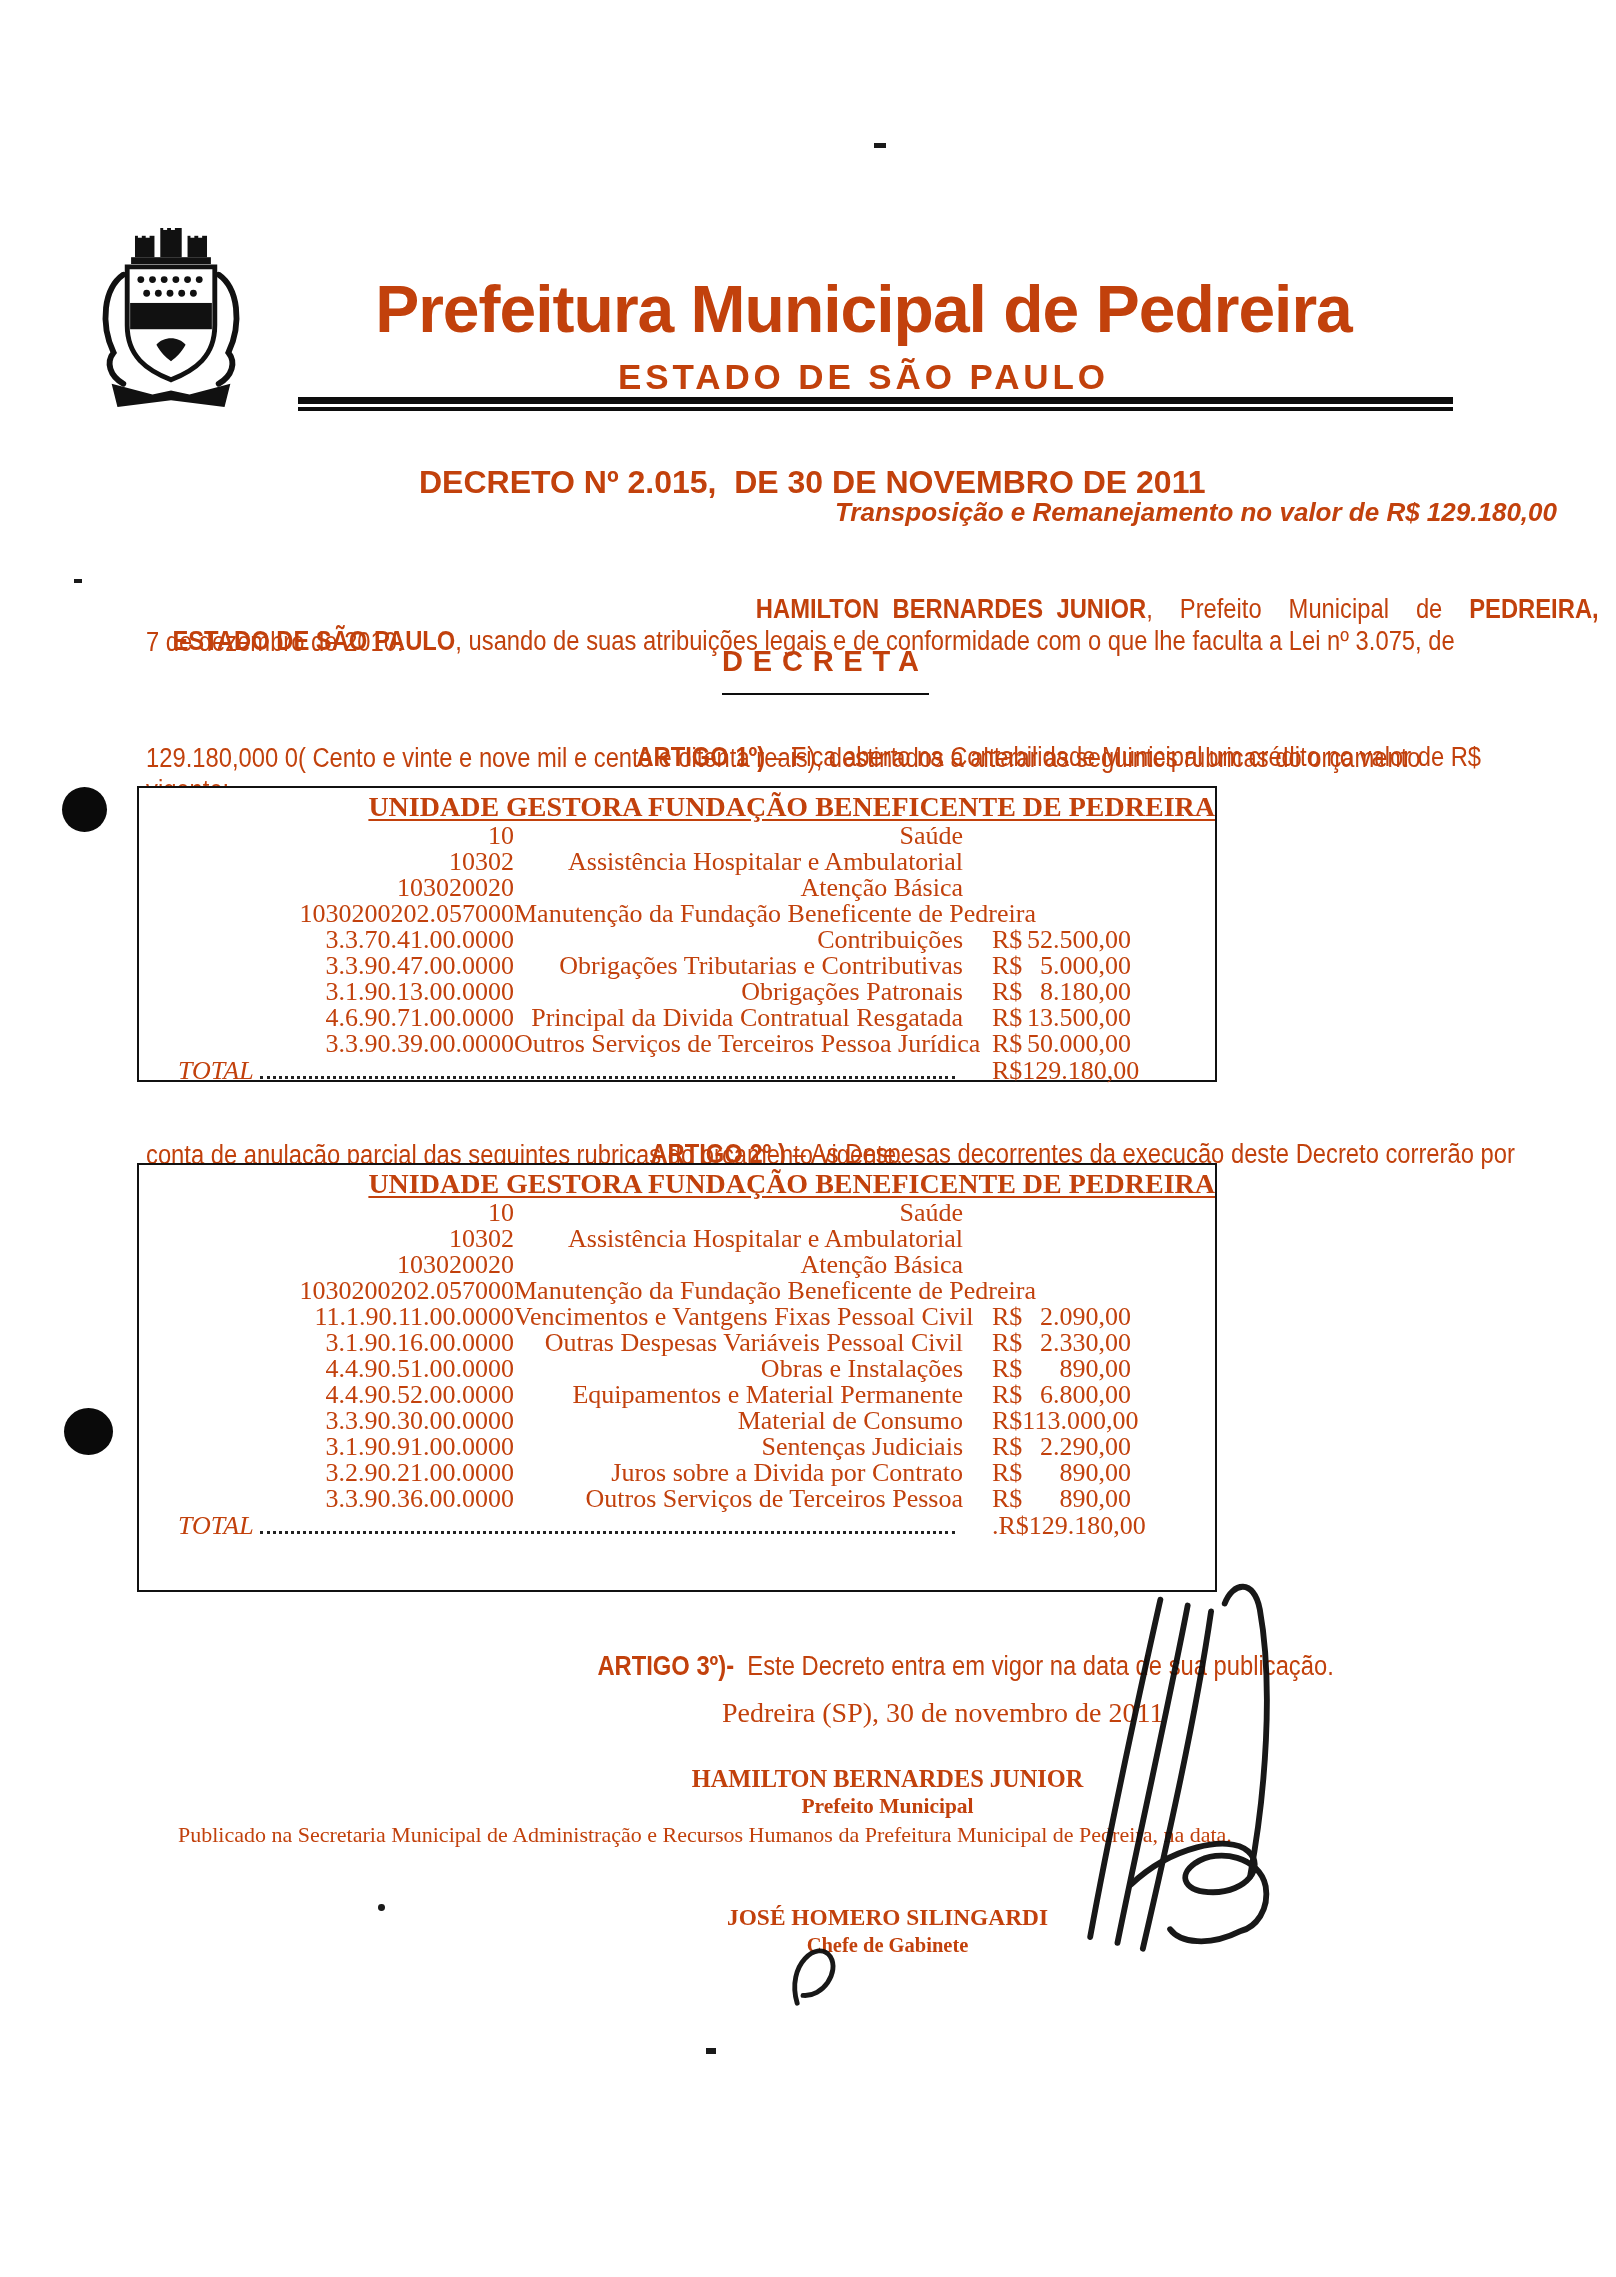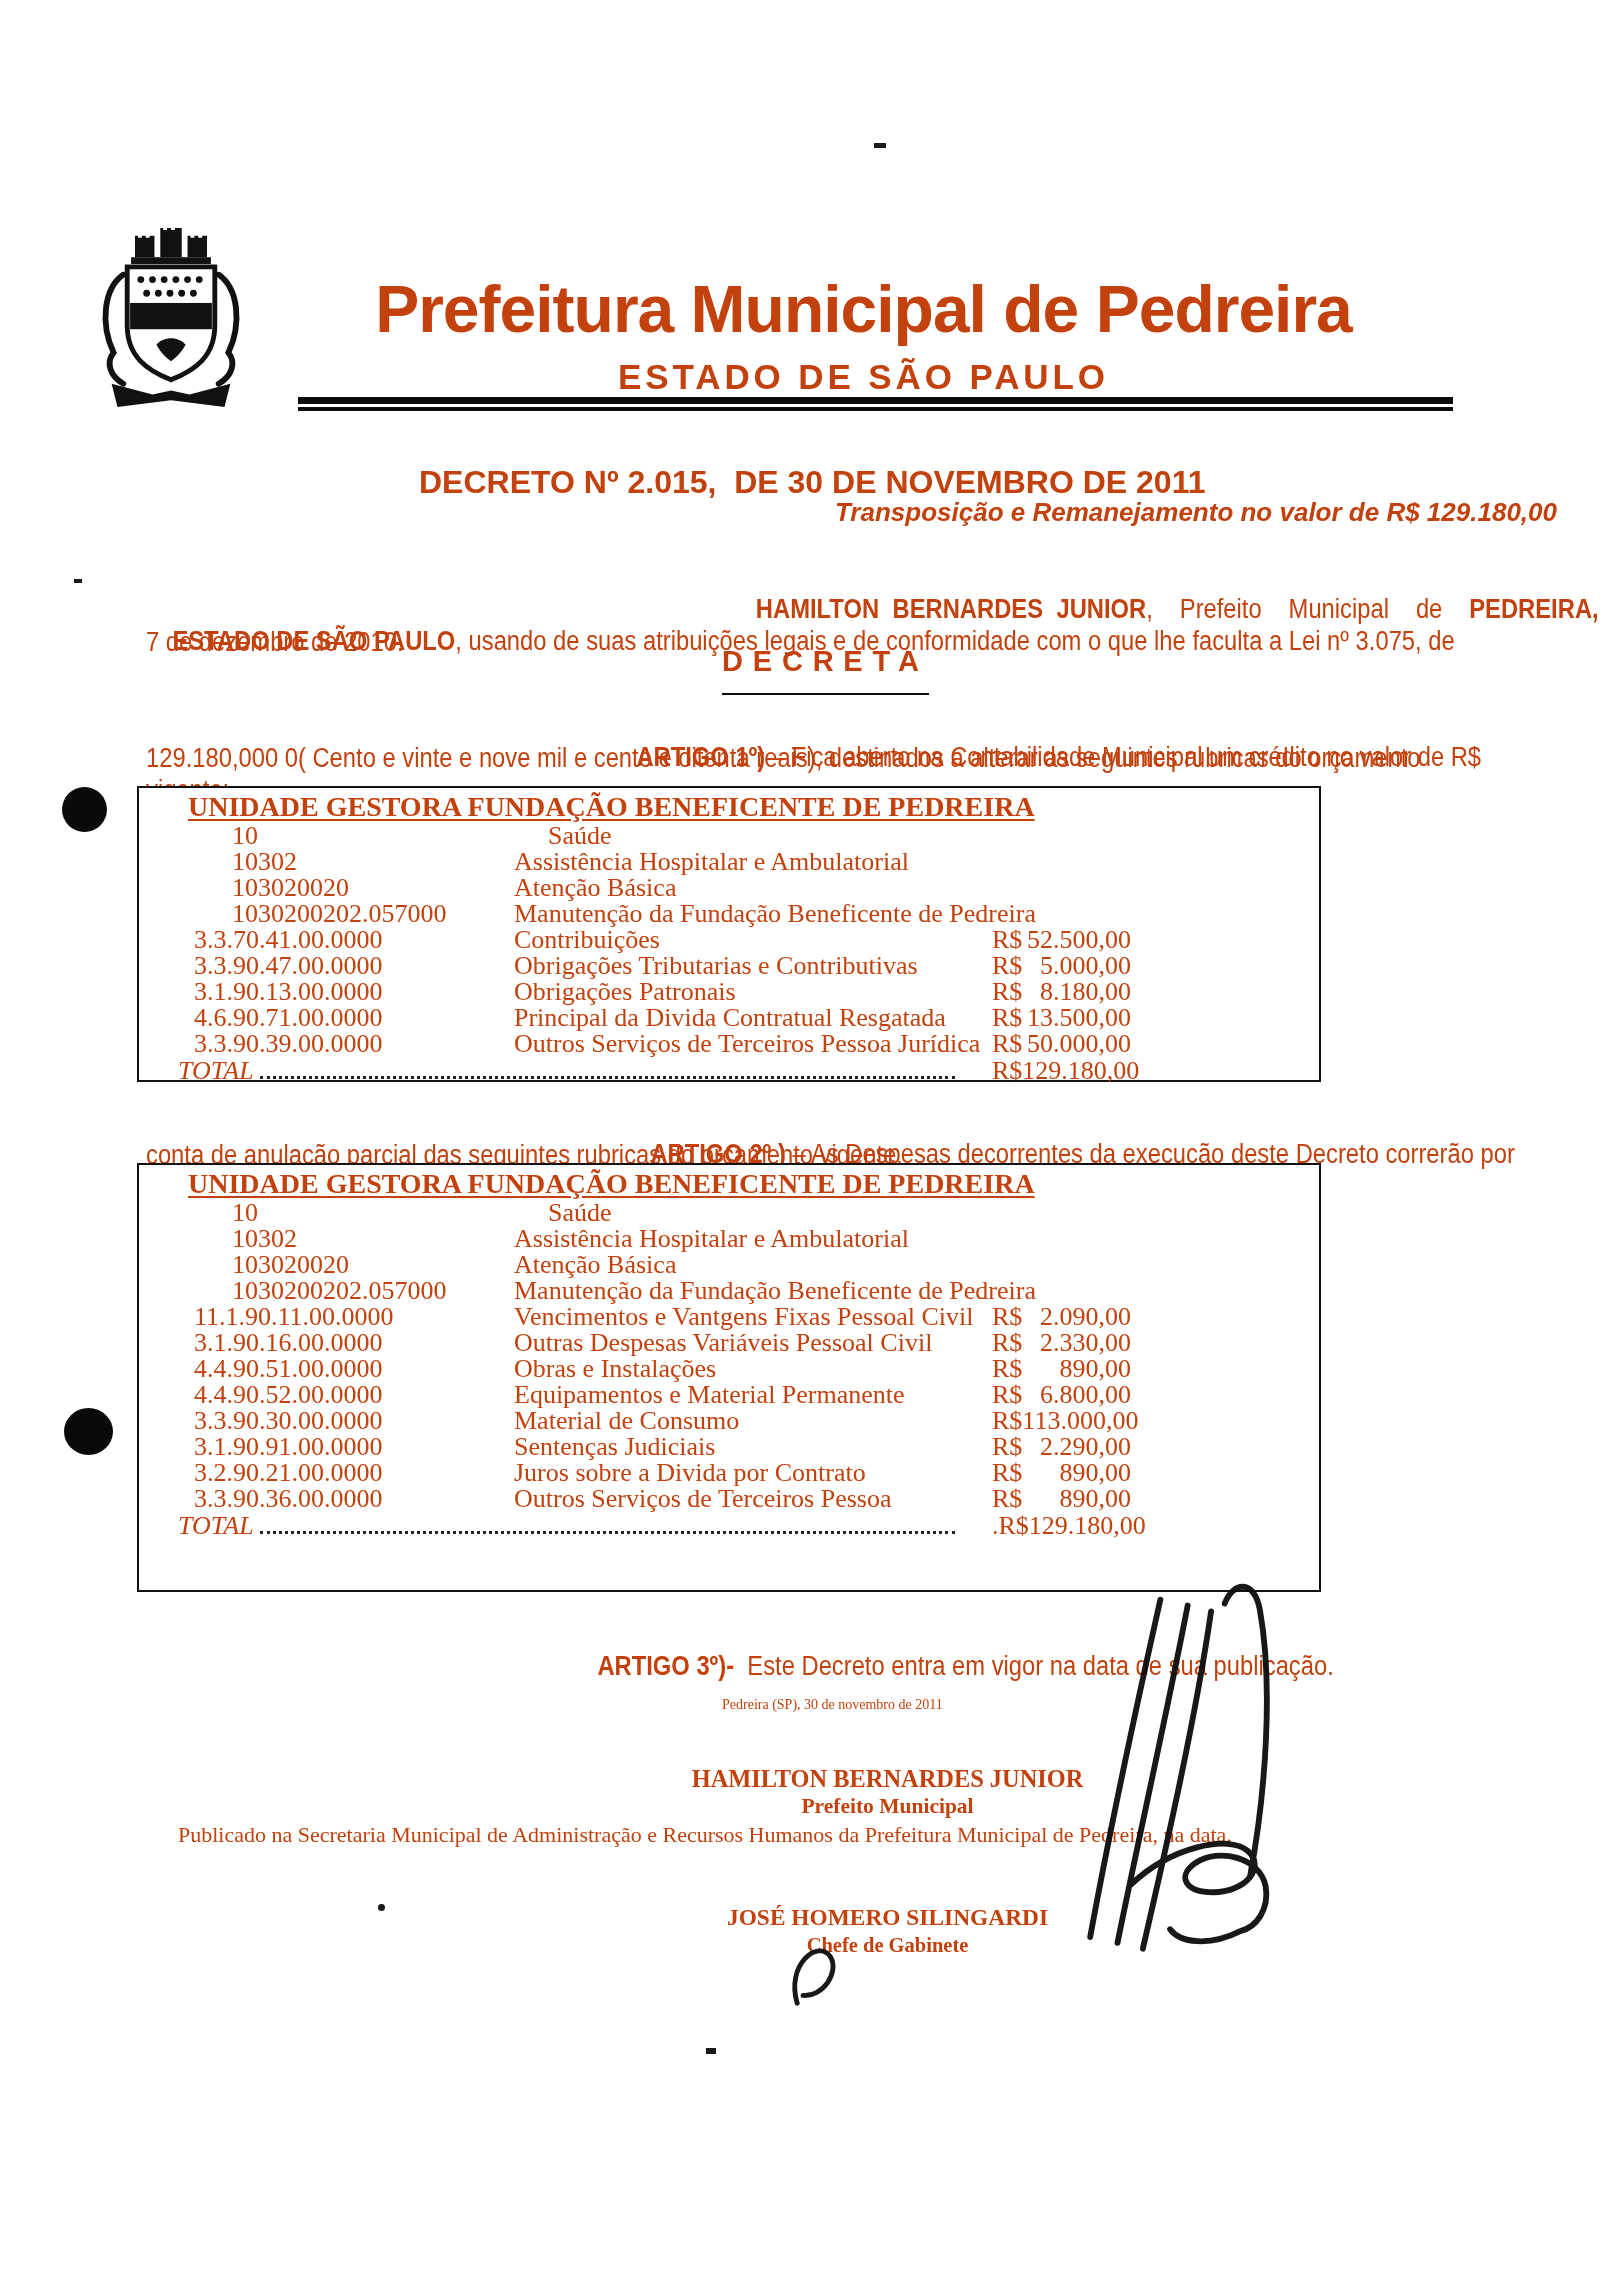--- a/index.html
+++ b/index.html
@@ -18,37 +18,37 @@
   
   .d-title{left:419px;top:464px;font-size:32px;font-weight:bold;white-space:pre;}
   .d-sub{right:60px;top:497px;font-size:26px;font-weight:bold;font-style:italic;white-space:pre;}
   
   .bline{position:absolute;white-space:pre;font-size:27px;transform:scaleX(.88);transform-origin:0 0;}
   .bline .b{font-weight:bold;}
   .gap{word-spacing:7.8px;}
   .decreta{left:722px;top:645px;font-size:29px;font-weight:bold;letter-spacing:9.8px;
            border-bottom:2.9px solid #0d0d0d;padding-bottom:15px;white-space:pre;}
   
-  .tbox{position:absolute;left:137px;width:1184px;border:2.9px solid #111;box-sizing:border-box;
-        font-family:"Liberation Serif",serif;background:#fff;}
+  .tbox{position:absolute;left:137px;width:1080px;border:2.9px solid #111;box-sizing:border-box;
+        font-family:"Liberation Serif",serif;background:#fff;text-align:right;}
   .tbox1{top:786px;height:296px;}
   .tbox2{top:1163px;height:429px;}
   .thead{font-weight:bold;font-size:28px;text-decoration:underline;text-underline-offset:2.9px;
          padding:2.9px 0 0 49px;line-height:32px;white-space:nowrap;}
   .trow{display:grid;grid-template-columns:375px 449px 168px;line-height:26px;font-size:26px;}
   .trow .code{padding-left:55px;white-space:nowrap;}
   .trows .trow:nth-child(-n+4) .code{padding-left:93px;}
   .trows .trow:nth-child(1) .desc{padding-left:34px;}
   .trow .desc{white-space:nowrap;}
   .money{display:flex;justify-content:space-between;padding-left:29px;white-space:nowrap;}
   .trow-total{display:grid;grid-template-columns:824px 168px;line-height:28px;font-size:26px;}
   .total-lead{display:flex;padding-left:39px;font-style:italic;}
   .dots{flex:1;border-bottom:3.4px dotted #222;margin:0 7.8px 5.9px 5.9px;}
   
-  .dateline{left:722px;top:1697px;font-size:14px;white-space:nowrap;}
+  .dateline{left:722px;top:1697px;font-size:28px;white-space:nowrap;}
   .sigcol{left:229px;width:1317px;text-align:center;white-space:nowrap;}
   .s1name{top:1765px;font-size:24.4px;font-weight:bold;}
   .s1role{top:1794px;font-size:21.5px;font-weight:bold;}
   .pubnote{left:178px;top:1822px;font-size:22px;white-space:nowrap;}
   .s2name{top:1904px;font-size:23.4px;font-weight:bold;}
   .s2role{top:1934px;font-size:20.5px;font-weight:bold;}
   
   .bullet{position:absolute;background:#0a0a0a;border-radius:50%;}
   .mark{position:absolute;background:#1a1a1a;}
   svg.strokes{position:absolute;pointer-events:none;}

